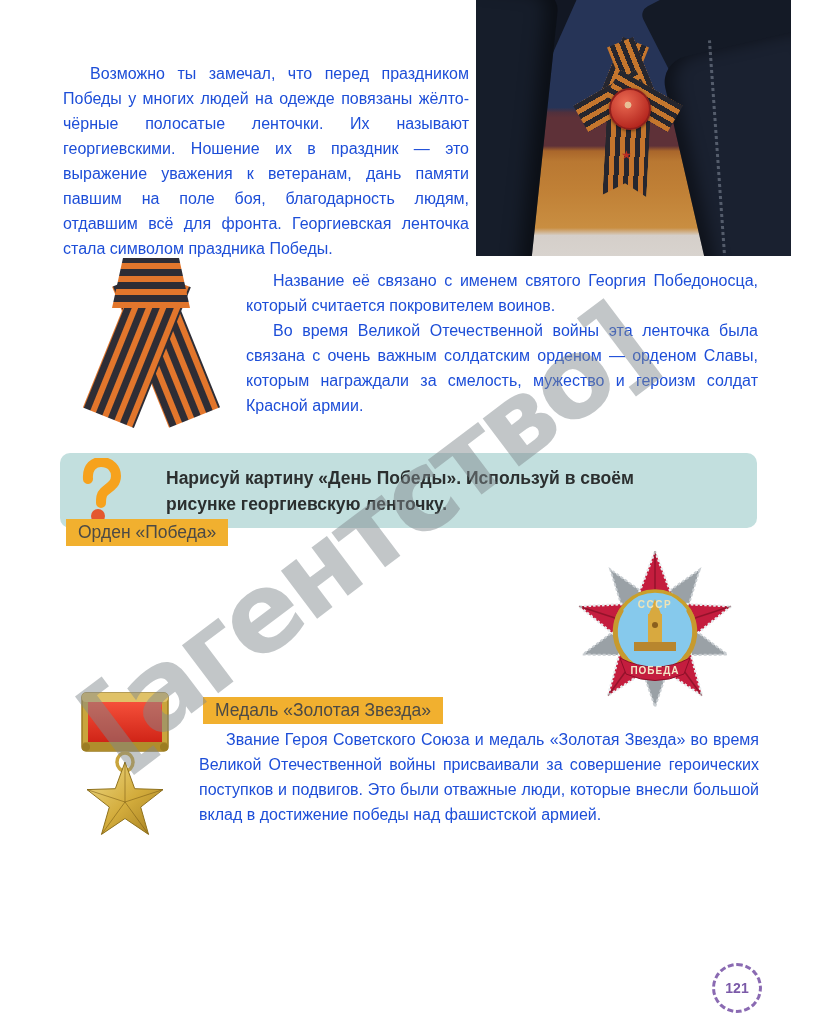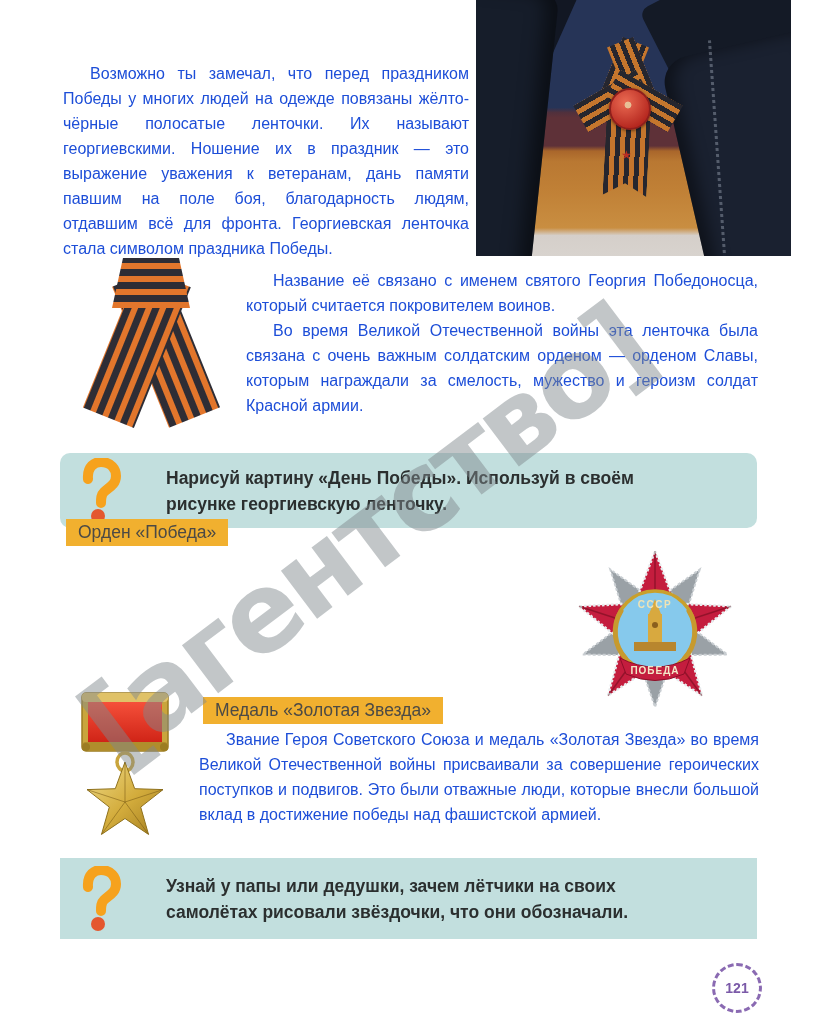--- a/index.html
+++ b/index.html
@@ -217,25 +217,18 @@
     </svg>
   </div>
 
   <div class="sec-head h-gstar">
     <span>Медаль «Золотая Звезда»</span>
   </div>
   <div class="para" style="left:199px;top:727px;width:560px;">
     <p>Звание Героя Советского Союза и медаль «Золотая Звезда» во время Великой Отечественной войны присваивали за совершение героических поступков и подвигов. Это были отважные люди, которые внесли большой вклад в достижение победы над фашистской армией.</p>
   </div>
 
-  <div class="callout co2">
-    <svg class="co-icon" width="48" height="66" viewBox="0 0 48 66">
-      <path d="M12 21 C11 8 19 4 25 4 C35 4 40 11 40 18 C40 27 32 30 28 34 C25 37 25 40 25 45" fill="none" stroke="#f6a21d" stroke-width="10" stroke-linecap="round"></path>
-      <circle cx="22" cy="58" r="7" fill="#e4572e"></circle>
-    </svg>
-    <div class="co-text">Узнай у папы или дедушки, зачем лётчики на своих самолётах рисовали звёздочки, что они обозначали.</div>
-  </div>
 
   <div class="watermark">[агентство]</div>
 
   <div class="pagenum">121</div>
 
 </div>
 
 </body></html>

